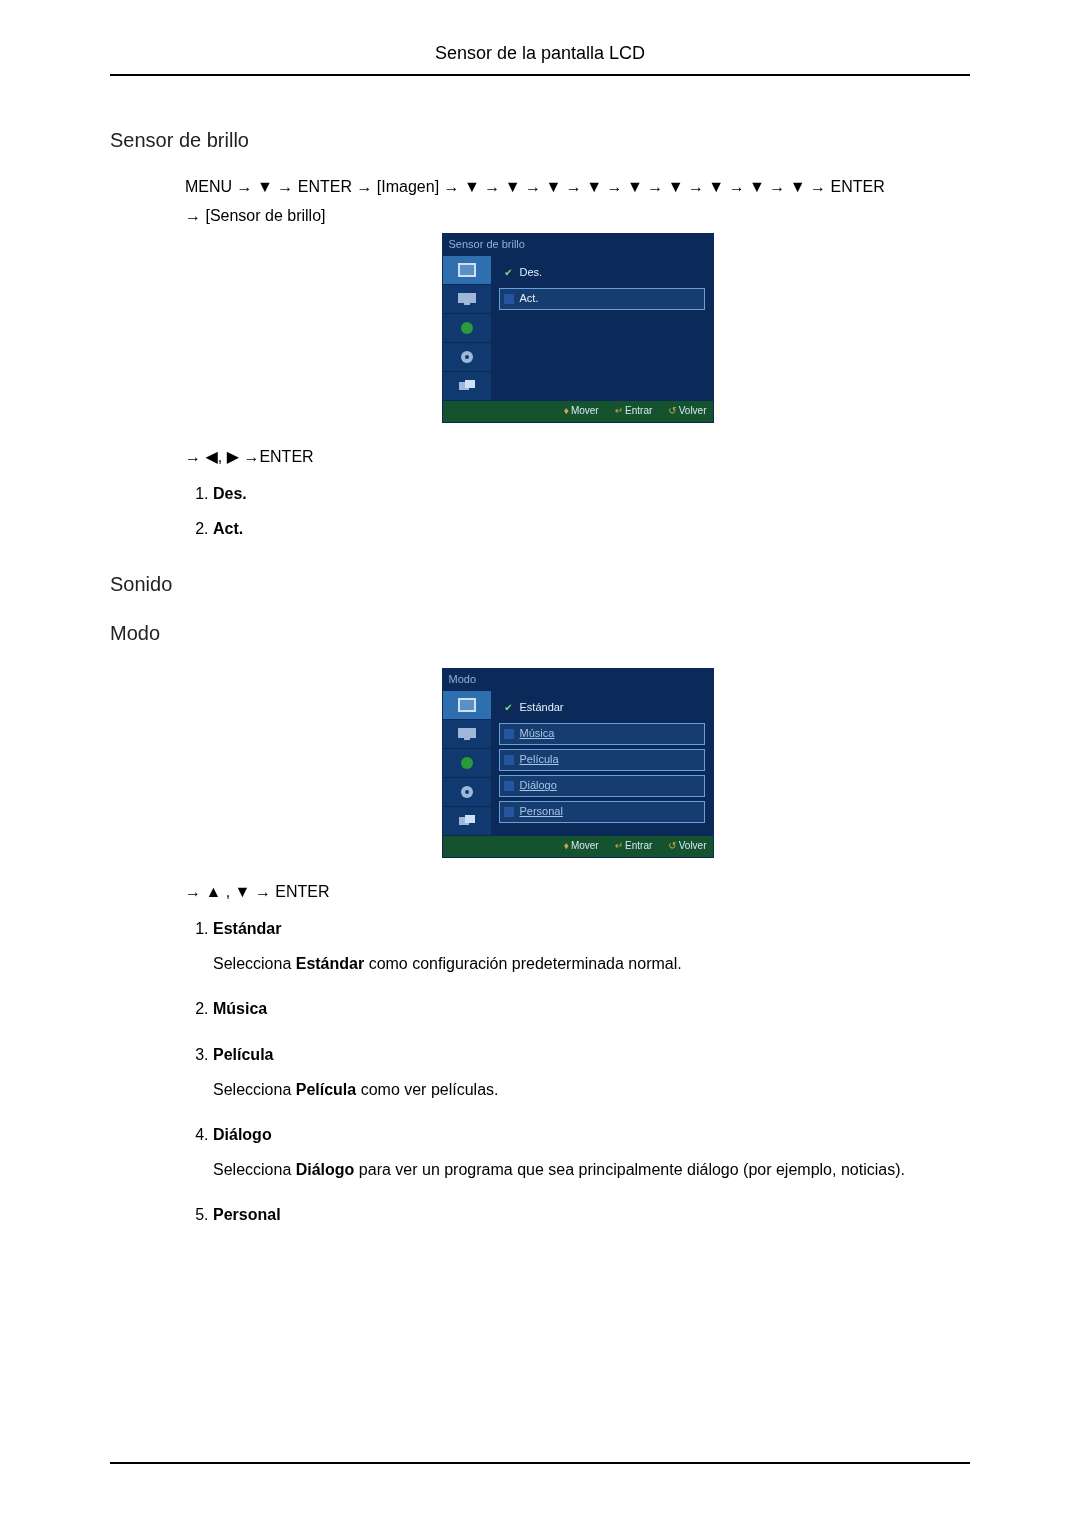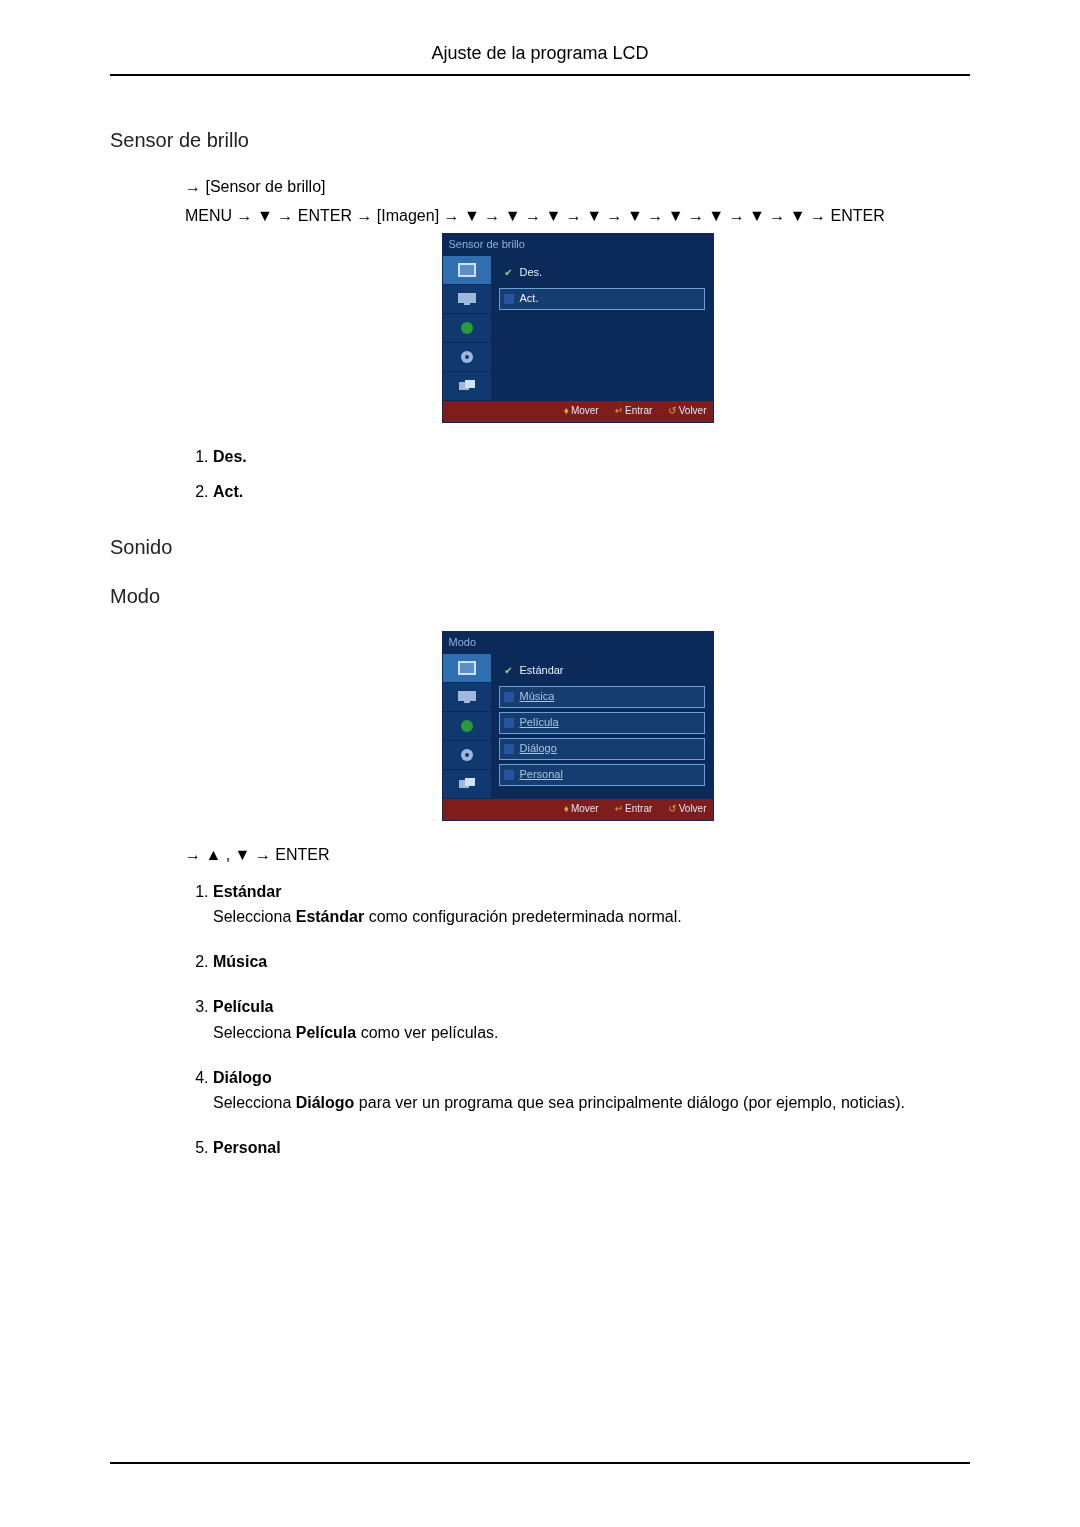--- a/index.html
+++ b/index.html
@@ -107,55 +107,55 @@
     color: #7fe07f;
     font-size: 10px;
     line-height: 10px;
   }
   .osd-spacer { width:10px; height:10px; display:inline-block; background:#2554a0; }
   .osd-item span.label { color: #bcd4f0; text-decoration: underline; }
   .osd-item.sel span.label,
   .osd-item.first span.label { text-decoration: none; color:#e8f0fb; }
   .osd-item.plain span.label { text-decoration: underline; color:#a9c4e6;}
   .osd-footer {
-    background: #7f1d1d;
+    background: #14532d;
     padding: 3px 6px;
     display: flex;
     justify-content: flex-end;
     gap: 16px;
     font-size: 10px;
     color: #cbb872;
   }
   .osd-footer .flab { color:#d8e6f8; }
   .osd-footer .fsym { color:#c9aa46; margin-right:2px; }
 
   p { margin: 0 0 14px 0; }
   ol.num {
     margin: 0 0 20px 0;
     padding-left: 28px;
   }
   ol.num > li { margin-bottom: 22px; }
   ol.num.tight > li { margin-bottom: 12px; }
   .li-title { font-weight: bold; }
-  .li-desc { margin-top: 2px; }
+  .li-desc { margin-top: 12px; }
   .bold { font-weight: bold; }
 </style>
 </head>
 <body>
 
 <div class="page">
 
-  <div class="header-title">Ajuste de la programa LCD</div>
+  <div class="header-title">Sensor de la pantalla LCD</div>
   <hr class="rule">
 
   <h2 class="section">Sensor de brillo</h2>
 
   <div class="body-indent">
+    <p class="path-line">MENU → ▼ → ENTER → [Imagen] → ▼ → ▼ → ▼ → ▼ → ▼ → ▼ → ▼ → ▼ → ▼ → ENTER</p>
     <p class="path-line">→ [Sensor de brillo]</p>
-    <p class="path-line">MENU → ▼ → ENTER → [Imagen] → ▼ → ▼ → ▼ → ▼ → ▼ → ▼ → ▼ → ▼ → ▼ → ENTER</p>
 
     <div class="osd-wrap">
       <div class="osd">
         <div class="osd-title">Sensor de brillo</div>
         <div class="osd-body">
           <div class="osd-sidebar">
             <div class="tab active">
               <svg width="18" height="14">
                   <rect x="0" y="0" width="18" height="14" fill="#cfe0f5"></rect>
                   <rect x="2" y="2" width="14" height="10" fill="#5b8fc8"></rect>
@@ -197,20 +197,21 @@
           </div>
         </div>
         <div class="osd-footer">
           <span><span class="fsym">♦</span><span class="flab">Mover</span></span>
           <span><span class="fsym">↵</span><span class="flab">Entrar</span></span>
           <span><span class="fsym">↺</span><span class="flab">Volver</span></span>
         </div>
       </div>
     </div>
 
+    <p>→ ◀, ▶ →ENTER</p>
 
 
     <ol class="num tight">
       <li><span class="li-title">Des.</span></li>
       <li><span class="li-title">Act.</span></li>
     </ol>
   </div>
 
   <h2 class="section">Sonido</h2>
   <h2 class="section" style="margin-top:10px">Modo</h2>

